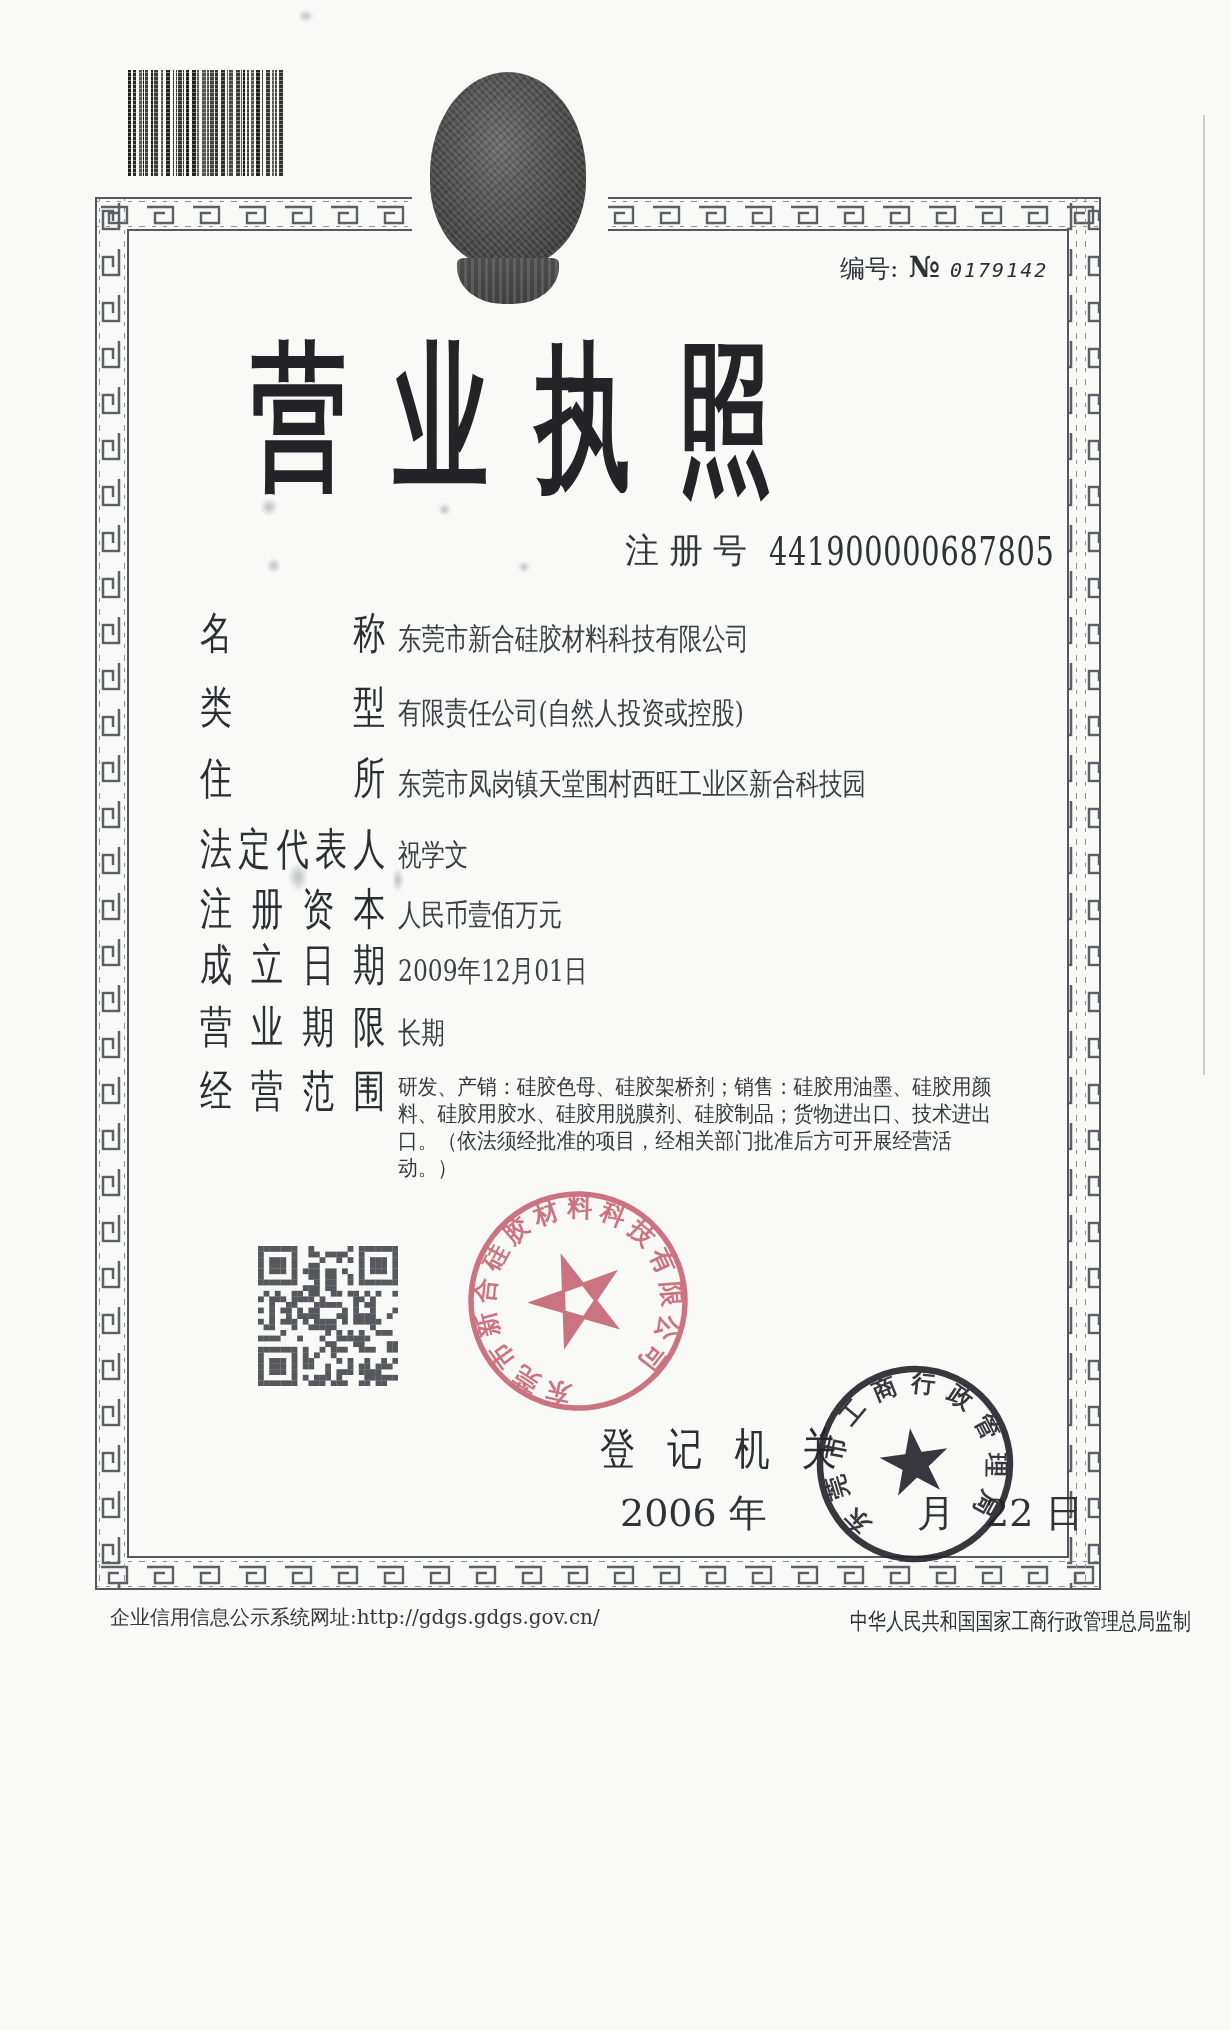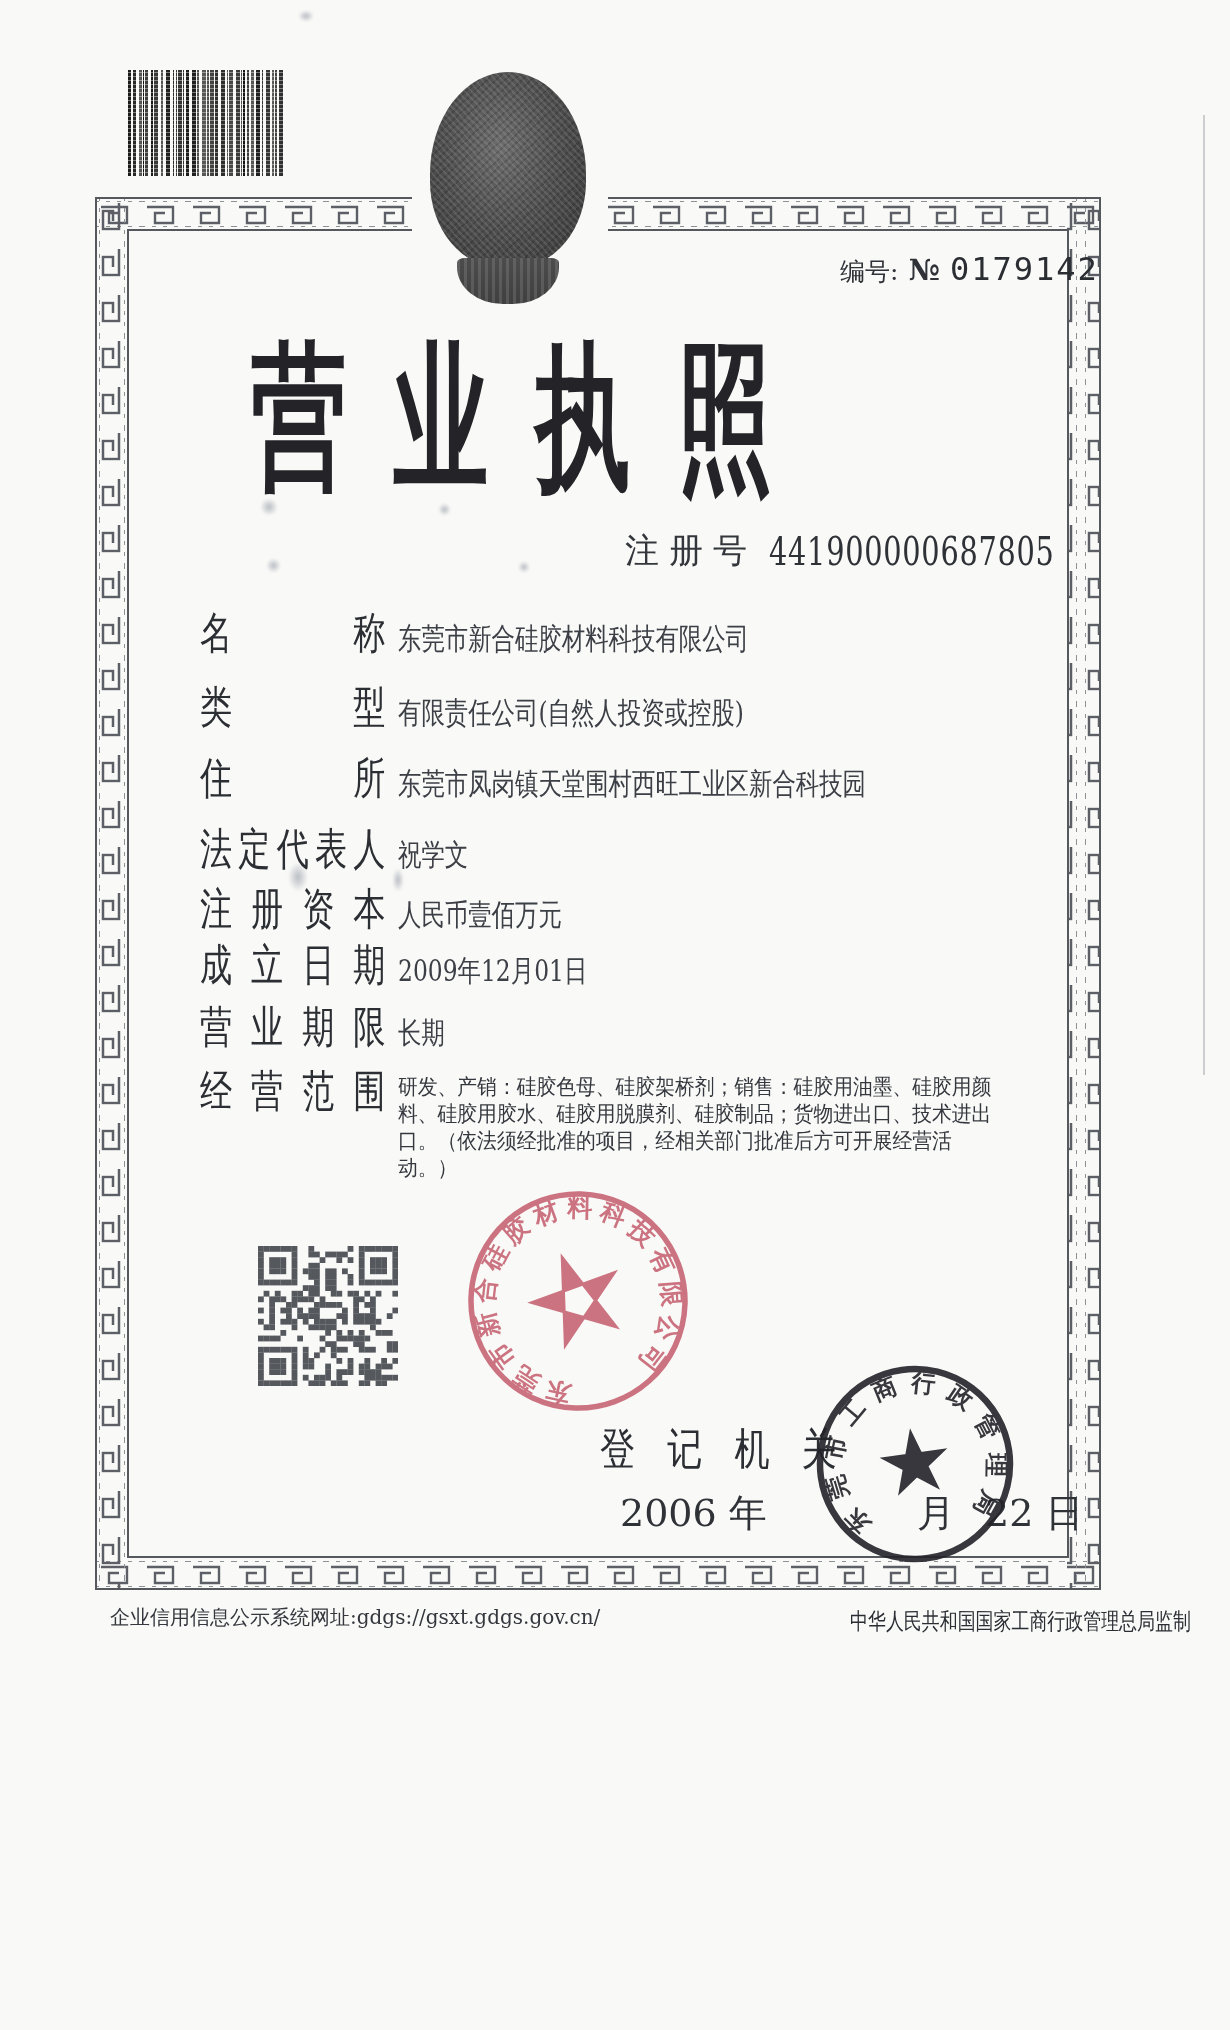--- a/index.html
+++ b/index.html
@@ -32,21 +32,21 @@
   .edge-shadow { position:absolute; left:1203px; top:115px; width:2px; height:960px;
     background:#b4b7bb; opacity:.65; }
   .smudge { position:absolute; border-radius:50%; filter:blur(1.2px);
     background:radial-gradient(rgba(88,98,118,.4), rgba(88,98,118,0) 70%); }
   
   .serial { position:absolute; left:840px; top:250px; z-index:3;
     display:flex; align-items:baseline; gap:10px; color:#2f3237; }
   .serial .lbl { font-size:25px; }
   .serial .sym { font-size:29px; font-weight:bold; }
   .serial .num { font-family:"DejaVu Sans Mono","Liberation Mono",monospace;
-    font-size:32px; letter-spacing:2px; color:#2a2d32; }
+    font-size:20px; letter-spacing:2px; color:#2a2d32;font-style:italic; }
   .license-title { position:absolute; left:228px; top:338px; z-index:3;
     display:flex; color:#242428; }
   .license-title .tchar { display:block; width:158px; font-size:158px; line-height:1;
     font-weight:bold; text-align:center; transform:scaleX(.6);
     margin:0 -8px; filter:blur(.4px); }
   .regno { position:absolute; left:625px; top:528px; z-index:3; display:flex; align-items:center; }
   .regno .lbl { font-size:34px; letter-spacing:10px; color:#33363b; white-space:nowrap; }
   .regno .num { font-size:40px; margin-left:12px; color:#2e3136; white-space:nowrap;
     transform:scaleX(.72); transform-origin:0 70%; letter-spacing:1px; }
   
@@ -545,21 +545,21 @@
           <text transform="rotate(-14.11)" x="0" y="-73" text-anchor="middle" font-size="24" font-weight="bold" fill="#232329" font-family="&quot;DejaVu Serif&quot;,&quot;Liberation Serif&quot;,serif">商</text>
           <text transform="rotate(14.11)" x="0" y="-73" text-anchor="middle" font-size="24" font-weight="bold" fill="#232329" font-family="&quot;DejaVu Serif&quot;,&quot;Liberation Serif&quot;,serif">行</text>
           <text transform="rotate(42.33)" x="0" y="-73" text-anchor="middle" font-size="24" font-weight="bold" fill="#232329" font-family="&quot;DejaVu Serif&quot;,&quot;Liberation Serif&quot;,serif">政</text>
           <text transform="rotate(70.56)" x="0" y="-73" text-anchor="middle" font-size="24" font-weight="bold" fill="#232329" font-family="&quot;DejaVu Serif&quot;,&quot;Liberation Serif&quot;,serif">管</text>
           <text transform="rotate(98.78)" x="0" y="-73" text-anchor="middle" font-size="24" font-weight="bold" fill="#232329" font-family="&quot;DejaVu Serif&quot;,&quot;Liberation Serif&quot;,serif">理</text>
           <text transform="rotate(127.00)" x="0" y="-73" text-anchor="middle" font-size="24" font-weight="bold" fill="#232329" font-family="&quot;DejaVu Serif&quot;,&quot;Liberation Serif&quot;,serif">局</text>
         </g>
     </g>
   </svg>
 
-  <div class="footer-left">企业信用信息公示系统网址:gdgs://gsxt.gdgs.gov.cn/</div>
+  <div class="footer-left">企业信用信息公示系统网址:http://gdgs.gdgs.gov.cn/</div>
   <div class="footer-right">中华人民共和国国家工商行政管理总局监制</div>
 
   <div class="smudge" style="left:298px;top:10px;width:16px;height:12px"></div>
   <div class="smudge" style="left:260px;top:498px;width:18px;height:18px"></div>
   <div class="smudge" style="left:438px;top:503px;width:13px;height:13px"></div>
   <div class="smudge" style="left:266px;top:558px;width:15px;height:15px"></div>
   <div class="smudge" style="left:518px;top:561px;width:12px;height:12px"></div>
   <div class="smudge" style="left:288px;top:862px;width:20px;height:30px"></div>
   <div class="smudge" style="left:392px;top:868px;width:12px;height:24px"></div>
   <div class="edge-shadow"></div>

